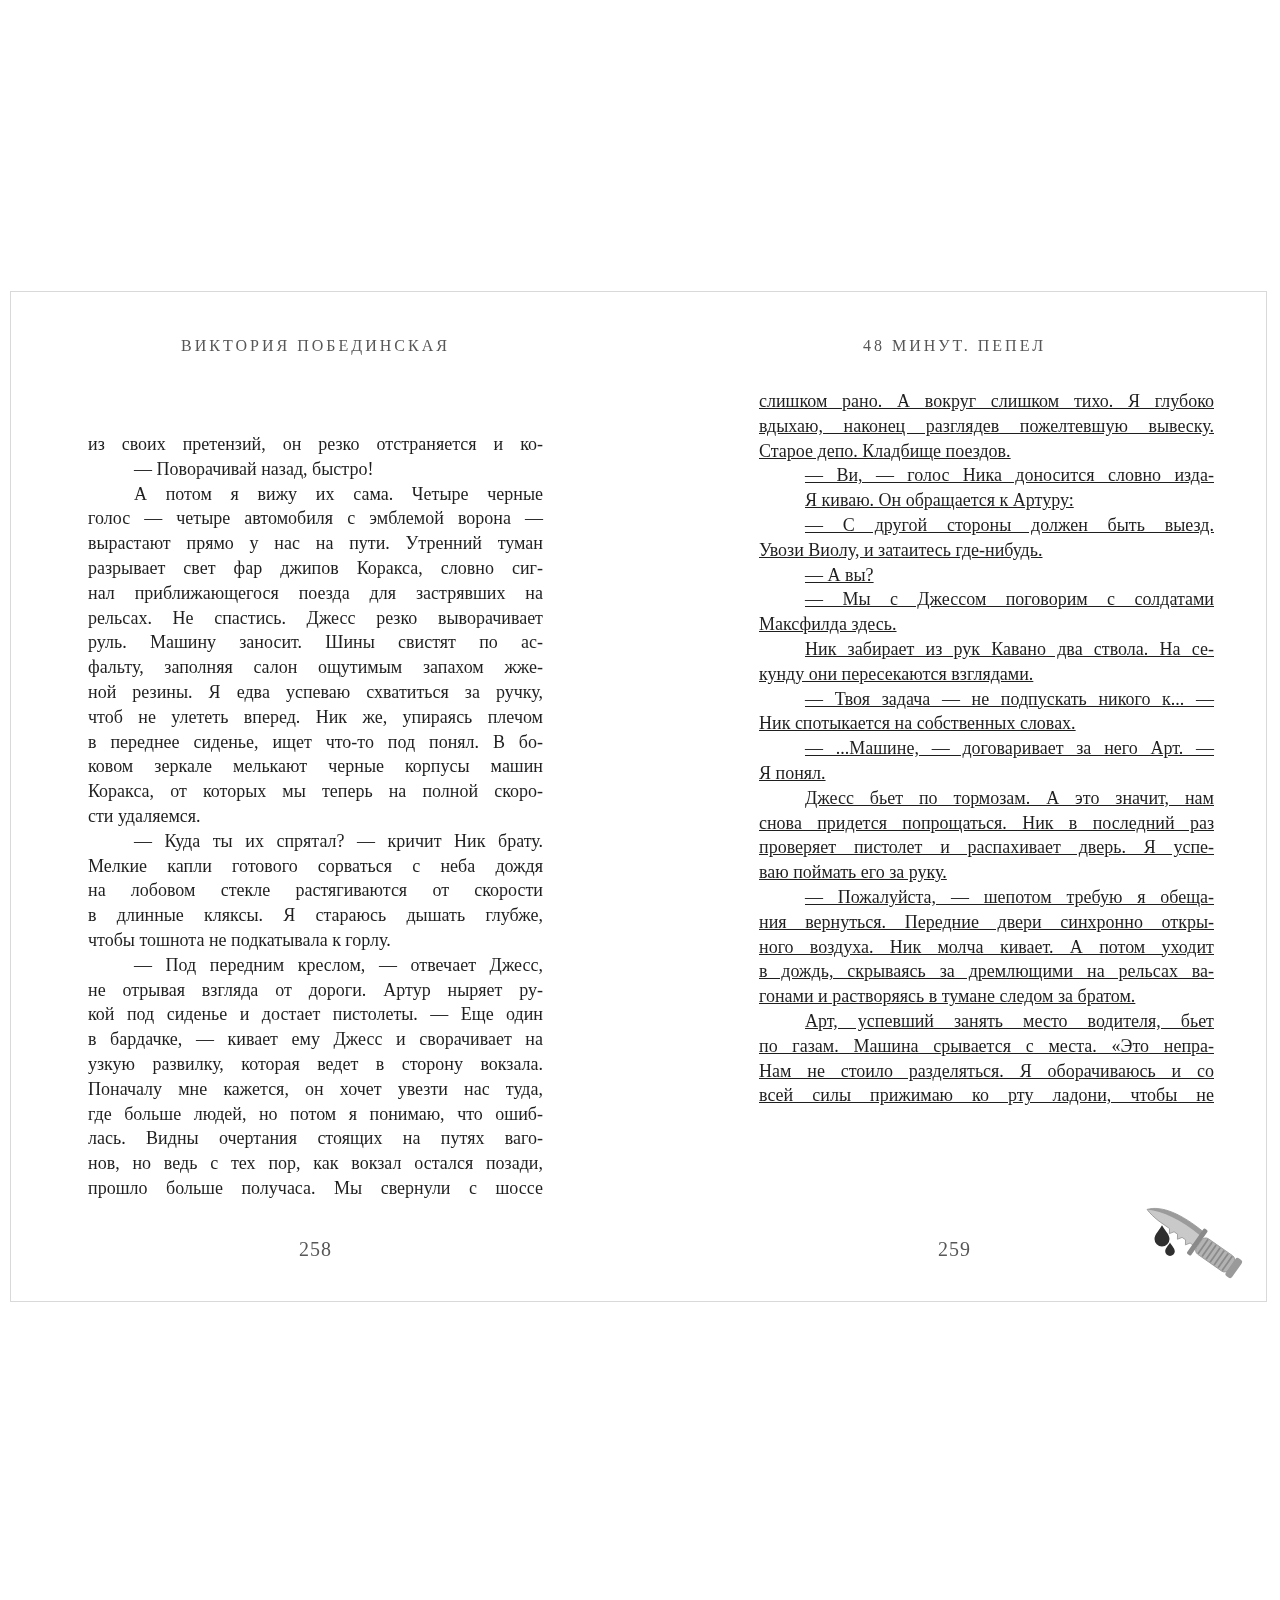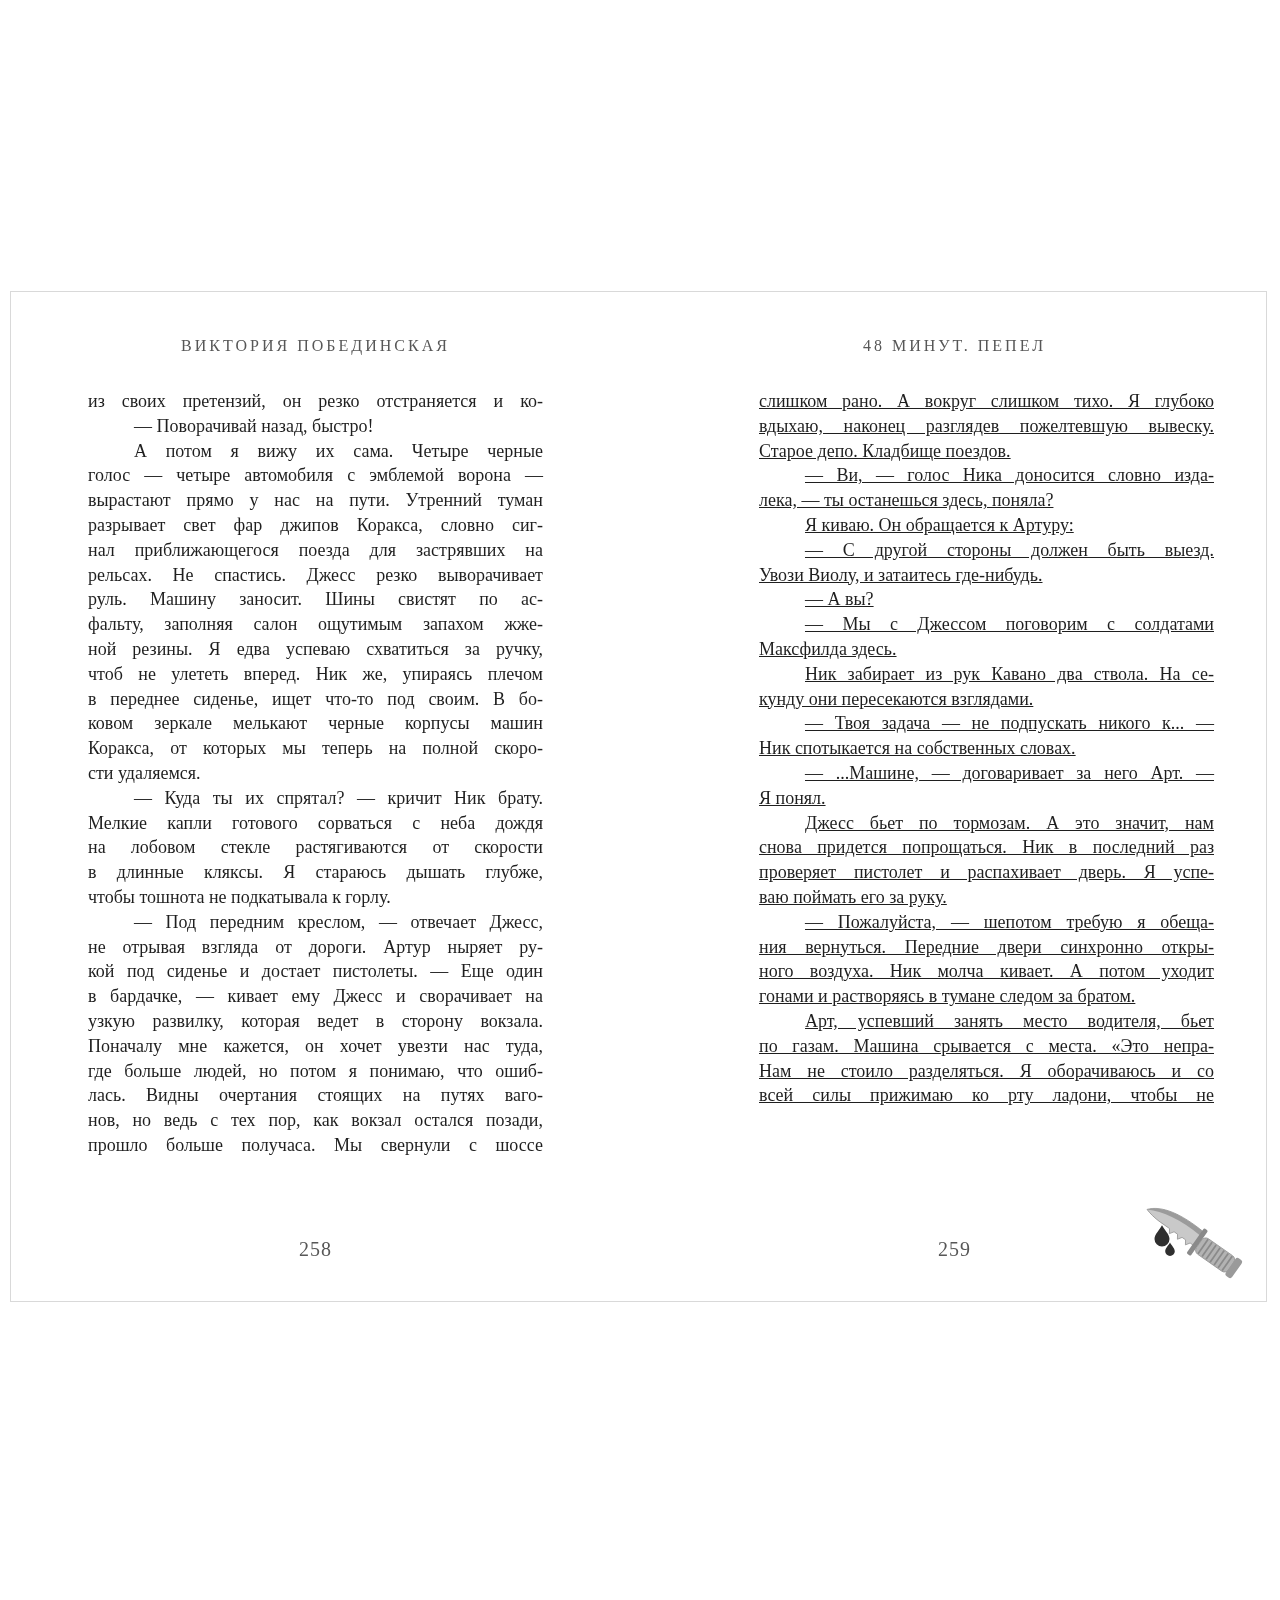--- a/index.html
+++ b/index.html
@@ -22,21 +22,21 @@
     text-align:center;
     font-size:16px; letter-spacing:3px;
     color:#575757;
   }
   .running-header.left  { left:88px;  width:455px; }
   .running-header.right { left:727px; width:455px; }
   .text-column {
     position:absolute; top:391px; width:455px;
     font-size:18px;
   }
-  .text-column.left  { left:88px; }
+  .text-column.left  { left:88px;margin-top:43px; }
   .text-column.right { left:759px;text-decoration:underline; }
   .line {
     height:24.8px;
     white-space:normal;
     hyphens:none;
     overflow:visible;
   }
   .line.just { text-align:justify; text-align-last:justify; text-justify:inter-word; }
   .line.end  { text-align:left; }
   .line.ind  { text-indent:46px; }
@@ -67,21 +67,21 @@
     <div class="line ind just">А потом я вижу их сама. Четыре черные</div>
     <div class="line just">голос — четыре автомобиля с эмблемой ворона —</div>
     <div class="line just">вырастают прямо у нас на пути. Утренний туман</div>
     <div class="line just">разрывает свет фар джипов Коракса, словно сиг-</div>
     <div class="line just">нал приближающегося поезда для застрявших на</div>
     <div class="line just">рельсах. Не спастись. Джесс резко выворачивает</div>
     <div class="line just">руль. Машину заносит. Шины свистят по ас-</div>
     <div class="line just">фальту, заполняя салон ощутимым запахом жже-</div>
     <div class="line just">ной резины. Я едва успеваю схватиться за ручку,</div>
     <div class="line just">чтоб не улететь вперед. Ник же, упираясь плечом</div>
-    <div class="line just">в переднее сиденье, ищет что-то под своим. В бо-</div>
+    <div class="line just">в переднее сиденье, ищет что-то под понял. В бо-</div>
     <div class="line just">ковом зеркале мелькают черные корпусы машин</div>
     <div class="line just">Коракса, от которых мы теперь на полной скоро-</div>
     <div class="line end">сти удаляемся.</div>
     <div class="line ind just">— Куда ты их спрятал? — кричит Ник брату.</div>
     <div class="line just">Мелкие капли готового сорваться с неба дождя</div>
     <div class="line just">на лобовом стекле растягиваются от скорости</div>
     <div class="line just">в длинные кляксы. Я стараюсь дышать глубже,</div>
     <div class="line end">чтобы тошнота не подкатывала к горлу.</div>
     <div class="line ind just">— Под передним креслом, — отвечает Джесс,</div>
     <div class="line just">не отрывая взгляда от дороги. Артур ныряет ру-</div>
@@ -92,40 +92,40 @@
     <div class="line just">где больше людей, но потом я понимаю, что ошиб-</div>
     <div class="line just">лась. Видны очертания стоящих на путях ваго-</div>
     <div class="line just">нов, но ведь с тех пор, как вокзал остался позади,</div>
     <div class="line just">прошло больше получаса. Мы свернули с шоссе</div>
   </div>
 <div class="text-column right">
     <div class="line just">слишком рано. А вокруг слишком тихо. Я глубоко</div>
     <div class="line just">вдыхаю, наконец разглядев пожелтевшую вывеску.</div>
     <div class="line end">Старое депо. Кладбище поездов.</div>
     <div class="line ind just">— Ви, — голос Ника доносится словно изда-</div>
-    <div class="line end">лека, — ты останешься здесь, поняла?</div>
     <div class="line ind end">Я киваю. Он обращается к Артуру:</div>
     <div class="line ind just">— С другой стороны должен быть выезд.</div>
     <div class="line end">Увози Виолу, и затаитесь где-нибудь.</div>
     <div class="line ind end">— А вы?</div>
     <div class="line ind just">— Мы с Джессом поговорим с солдатами</div>
     <div class="line end">Максфилда здесь.</div>
     <div class="line ind just">Ник забирает из рук Кавано два ствола. На се-</div>
     <div class="line end">кунду они пересекаются взглядами.</div>
     <div class="line ind just">— Твоя задача — не подпускать никого к... —</div>
     <div class="line end">Ник спотыкается на собственных словах.</div>
     <div class="line ind just">— ...Машине, — договаривает за него Арт. —</div>
     <div class="line end">Я понял.</div>
     <div class="line ind just">Джесс бьет по тормозам. А это значит, нам</div>
     <div class="line just">снова придется попрощаться. Ник в последний раз</div>
     <div class="line just">проверяет пистолет и распахивает дверь. Я успе-</div>
     <div class="line end">ваю поймать его за руку.</div>
     <div class="line ind just">— Пожалуйста, — шепотом требую я обеща-</div>
     <div class="line just">ния вернуться. Передние двери синхронно откры-</div>
     <div class="line just">ного воздуха. Ник молча кивает. А потом уходит</div>
+    <div class="line just">в дождь, скрываясь за дремлющими на рельсах ва-</div>
     <div class="line end">гонами и растворяясь в тумане следом за братом.</div>
     <div class="line ind just">Арт, успевший занять место водителя, бьет</div>
     <div class="line just">по газам. Машина срывается с места. «Это непра-</div>
     <div class="line just">Нам не стоило разделяться. Я оборачиваюсь и со</div>
     <div class="line just">всей силы прижимаю ко рту ладони, чтобы не</div>
   </div>
 
 <div class="page-number left">258</div>
 <div class="page-number right">259</div>
 

